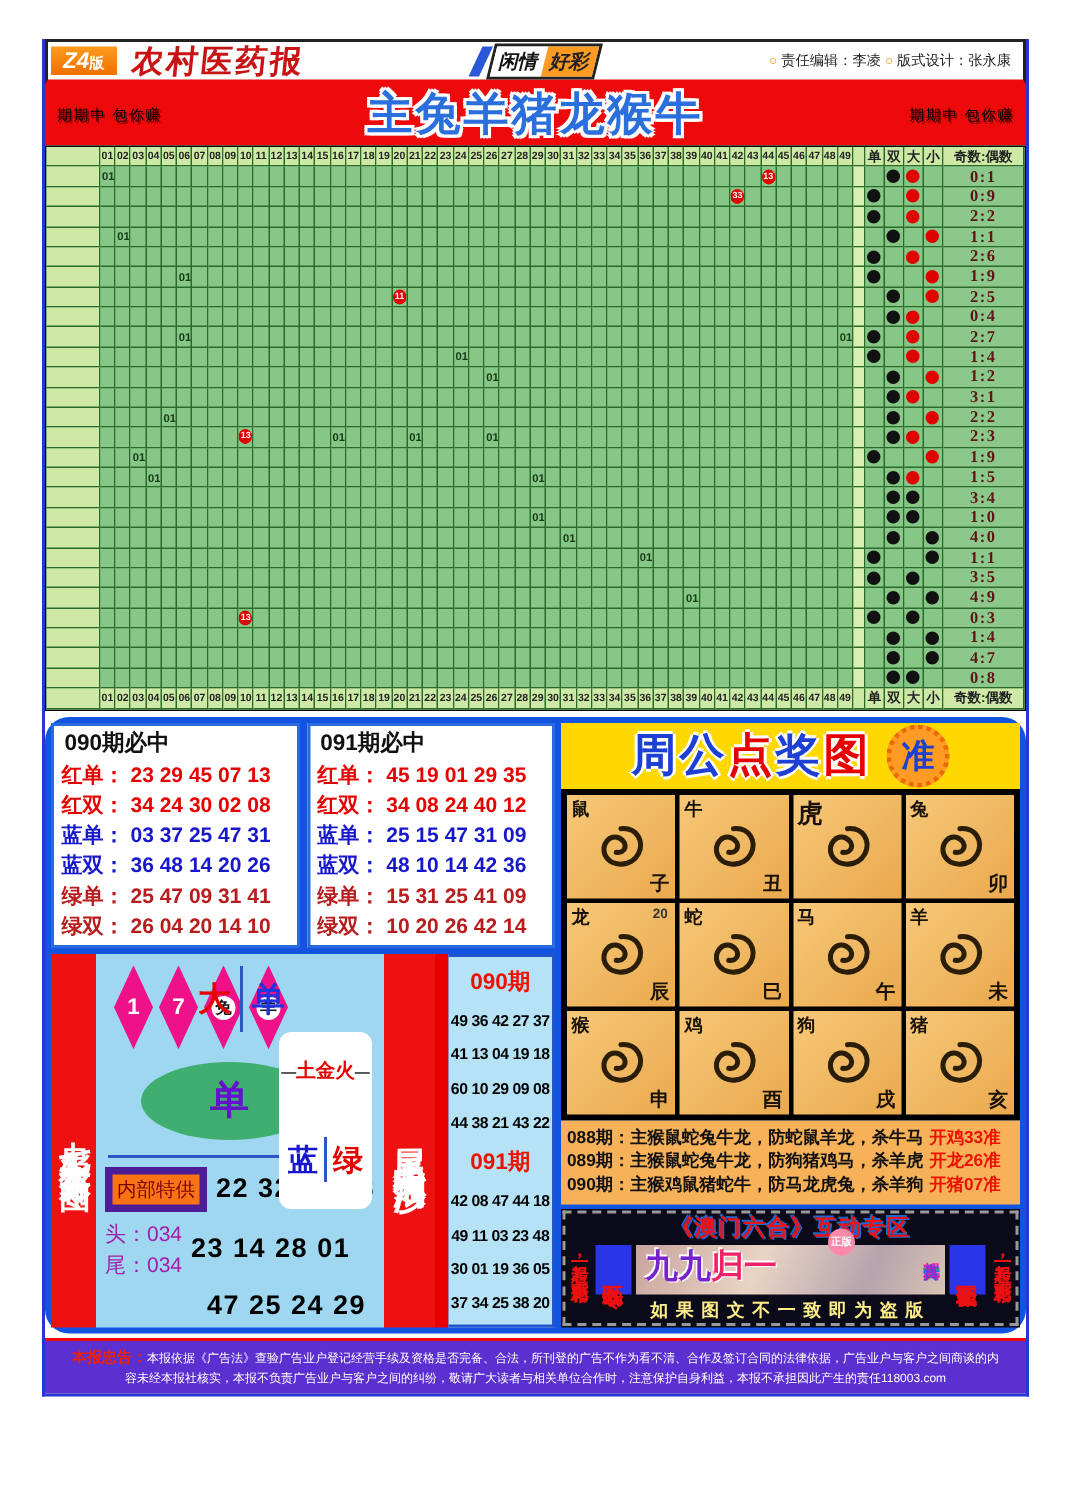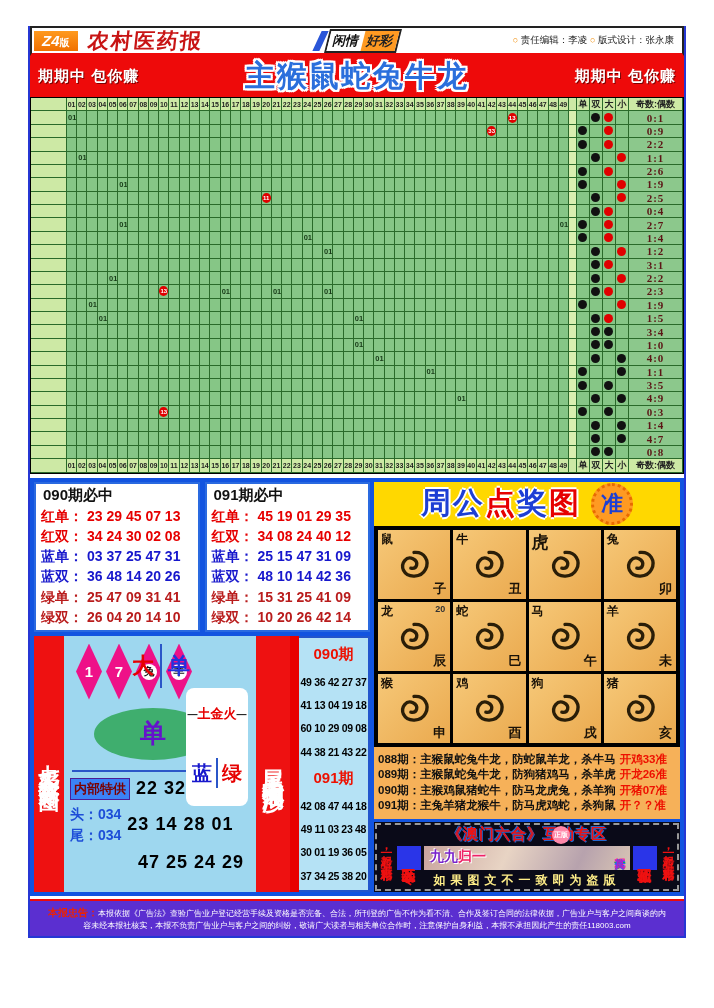--- a/index.html
+++ b/index.html
@@ -19,21 +19,21 @@
   .colbox{margin-left:auto;display:flex;align-items:center;}
   .slash{width:7px;height:20px;background:#2a56d8;transform:skewX(-25deg);margin-right:3px;}
   .colframe{border:2px solid #222;transform:skewX(-14deg);display:flex;font-weight:bold;font-size:13px;}
   .colframe .w{padding:1px 4px;background:#fff;color:#111;}
   .colframe .o{padding:1px 4px;background:#ff9a22;color:#222;}
   .credits{margin-left:auto;margin-right:8px;font-size:9.5px;color:#222;white-space:nowrap;}
   .credits .b{color:#f08a00;font-size:9px;}
 
   
   .banner{height:41px;background:#ee0a0a;display:flex;align-items:center;justify-content:space-between;padding:0 8px;}
-  .banner .side{color:#ffffff;font-weight:bold;font-size:15px;letter-spacing:1px;text-shadow:1px 1px 0 #7a0000;white-space:nowrap;}
+  .banner .side{color:#000000;font-weight:normal;font-size:10px;letter-spacing:1px;text-shadow:1px 1px 0 #7a0000;white-space:nowrap;}
   .banner .big{color:#2b6fdc;font-weight:bold;font-size:30px;letter-spacing:2px;white-space:nowrap;
       text-shadow:-2px 0 0 #fff,2px 0 0 #fff,0 -2px 0 #fff,0 2px 0 #fff,-2px -2px 0 #fff,2px 2px 0 #fff,-2px 2px 0 #fff,2px -2px 0 #fff;}
 
   
   .gridwrap{border:1px solid #000;background:#86c686;}
   .tgrid{display:grid;grid-template-columns:36px repeat(49,1fr) 8px repeat(4,13px) 54px;grid-auto-rows:13.39px;}
   .tgrid div{border-right:1px solid #2a6a2a;border-bottom:1px solid #2a6a2a;box-sizing:border-box;
              display:flex;align-items:center;justify-content:center;overflow:hidden;}
   .tc{background:#86c686;}
   .lab{background:#cde9a5;}
@@ -41,21 +41,21 @@
   .hd{background:#cde9a5;color:#222;font-size:7px;font-weight:bold;padding:0;}
   .hd.dh{font-size:9px;}
   .hd.rh{font-size:9px;letter-spacing:0;}
   .pm{color:#173a17;font-size:7.5px;font-weight:bold;justify-content:flex-start !important;padding-left:1px;}
   .rm span{background:#e00000;color:#fff;border-radius:50%;width:10px;height:10px;font-size:6px;display:flex;align-items:center;justify-content:center;font-weight:bold;}
   .dotc{background:#86c686;}
   .dot{width:9px;height:9px;border-radius:50%;}
   .ratio{background:#8cc88c;color:#5c1616;font-weight:bold;font-size:11px;font-family:"Liberation Serif",serif;letter-spacing:1px;}
 
   
-  .mid{background:#1254e0;padding:4px;display:flex;gap:4px;margin-top:4px;}
+  .mid{background:#1254e0;padding:4px;display:flex;gap:4px;margin-top:4px;border-radius:16px;}
   .leftcol{width:336px;display:flex;flex-direction:column;gap:4px;}
   .rightcol{flex:1;display:flex;flex-direction:column;}
 
   
   .boxrow{display:flex;gap:5px;height:150px;}
   .pbox{flex:1;background:#fff;border:2px solid #2a6ae0;padding:2px 5px;box-sizing:border-box;}
   .pbox .t{font-size:15px;font-weight:bold;color:#111;margin:0 0 1px 2px;}
   .prow{display:flex;font-weight:bold;font-size:14px;line-height:1.45;white-space:nowrap;}
   .prow .lb{width:46px;}
   .c-red{color:#e60000;} .c-blue{color:#1717cc;} .c-green{color:#b91c1c;}
@@ -81,21 +81,21 @@
   .zline .res{color:#ee1100;margin-left:4px;}
 
   
   .macau{background:#0a0a18;outline:2px dashed #999;outline-offset:-3px;margin-top:3px;padding:3px 4px;flex:1;display:flex;flex-direction:column;}
   .m-title{color:#e11;font-weight:bold;font-size:15px;text-align:center;letter-spacing:1px;text-shadow:1px 1px 0 #26c, -1px -1px 0 #26c;}
   .m-row{display:flex;flex:1;align-items:stretch;gap:3px;margin-top:2px;}
   .vstrip{writing-mode:vertical-rl;text-orientation:upright;display:flex;align-items:center;justify-content:center;font-weight:bold;}
   .m-out{width:16px;color:#e11;font-size:12px;}
   .m-blue{width:24px;background:#2a35e8;color:#e11;font-size:14px;}
   .m-photo{flex:1;background:linear-gradient(115deg,#c9a49e 0%,#e8d4c4 40%,#b7a2ad 75%,#d8c4b4 100%);position:relative;}
-  .jjgy{position:absolute;bottom:4px;left:6px;font-size:14px;font-weight:bold;font-family:"Liberation Serif",serif;}
+  .jjgy{position:absolute;bottom:4px;left:6px;font-size:22px;font-weight:bold;font-family:"Liberation Serif",serif;}
   .jjgy span{text-shadow:1px 1px 0 #fff,-1px -1px 0 #fff;}
   .jjgy span:nth-child(1),.jjgy span:nth-child(2){color:#7722cc;}
   .jjgy span:nth-child(3),.jjgy span:nth-child(4){color:#ee2266;}
   .lnzz{position:absolute;top:3px;right:3px;writing-mode:vertical-rl;text-orientation:upright;font-size:11px;font-weight:bold;}
   .lnzz span:nth-child(1){color:#ff2299}.lnzz span:nth-child(2){color:#22aa44}
   .lnzz span:nth-child(3){color:#2266ff}.lnzz span:nth-child(4){color:#aa22cc}
   .zb{position:absolute;bottom:26px;right:60px;width:18px;height:18px;border-radius:50%;background:#ff88aa;
       color:#fff;font-size:7px;display:flex;align-items:center;justify-content:center;font-weight:bold;}
   .m-bottom{color:#ffee88;font-size:12px;font-weight:bold;text-align:center;letter-spacing:5px;margin-top:2px;white-space:nowrap;}
 
@@ -124,23 +124,23 @@
   .elems:before,.elems:after{content:"—";color:#222;font-size:10px;}
   .bg-pair{display:flex;align-items:center;font-weight:bold;font-size:20px;}
   .bg-pair .b{color:#1717cc;padding-right:4px;}
   .bg-pair .s{width:2px;height:30px;background:#2a56c8;}
   .bg-pair .g{color:#e60000;padding-left:4px;}
   .oval{width:118px;height:52px;background:#3fae6e;border-radius:50%;display:flex;align-items:center;justify-content:center;
         margin:8px 0 0 26px;}
   .oval span{color:#6611cc;font-size:26px;font-weight:bold;}
   .sline{height:2px;background:#2a56c8;margin:10px 4px 6px 4px;}
   .srow{display:flex;align-items:center;gap:6px;margin:4px 0 0 2px;}
-  .chip2{background:#3b82f6;color:#7a0000;font-weight:bold;font-size:13px;padding:1px 3px;border:1px solid #4c1d95;}
+  .chip2{background:#f97316;color:#7a0000;font-weight:normal;font-size:13px;padding:1px 3px;border:5px solid #4c1d95;}
   .bignum{color:#000;font-weight:bold;font-size:18px;letter-spacing:1px;white-space:nowrap;}
-  .ht{color:#1d4ed8;font-weight:bold;font-size:14px;line-height:1.5;}
+  .ht{color:#a21caf;font-weight:normal;font-size:14px;line-height:1.5;}
   .srow3{margin-left:70px;margin-top:6px;}
 
   
   .numcol{width:80px;display:flex;}
   .numbar{width:9px;background:#e80000;}
   .numbody{flex:1;background:#b5e2f5;border:2px solid #2255cc;border-left:none;padding:2px 1px;box-sizing:border-box;
            display:flex;flex-direction:column;justify-content:space-around;}
   .numbody .pt{color:#ee1100;font-weight:bold;font-size:15px;text-align:center;}
   .numbody .nr{color:#000;font-weight:bold;font-size:10.5px;text-align:center;letter-spacing:-0.3px;white-space:nowrap;}
 
@@ -168,21 +168,21 @@
       <span class="credits">
         <span class="b">○</span>
         <span>责任编辑：李凌</span>
         <span class="b">○</span>
         <span>版式设计：张永康</span>
       </span>
     </div>
 
     <div class="banner">
       <span class="side">期期中 包你赚</span>
-      <span class="big">主猴鼠蛇兔牛龙</span>
+      <span class="big">主兔羊猪龙猴牛</span>
       <span class="side">期期中 包你赚</span>
     </div>
 
     <div class="gridwrap">
       <div class="tgrid">
           <div class="hd"></div>
           <div class="hd">01</div>
           <div class="hd">02</div>
           <div class="hd">03</div>
           <div class="hd">04</div>
@@ -2090,24 +2090,20 @@
               <span class="res">开鸡33准</span>
             </div>
             <div class="zline">
               <span>089期：主猴鼠蛇兔牛龙，防狗猪鸡马，杀羊虎</span>
               <span class="res">开龙26准</span>
             </div>
             <div class="zline">
               <span>090期：主猴鸡鼠猪蛇牛，防马龙虎兔，杀羊狗</span>
               <span class="res">开猪07准</span>
             </div>
-            <div class="zline">
-              <span>091期：主兔羊猪龙猴牛，防马虎鸡蛇，杀狗鼠</span>
-              <span class="res">开？？准</span>
-            </div>
           </div>
 
         <div class="macau">
           <div class="m-title">《澳门六合》互动专区</div>
           <div class="m-row">
             <div class="vstrip m-out">一起看，更精彩！</div>
             <div class="vstrip m-blue">互动专区</div>
             <div class="m-photo">
               <span class="jjgy"><span>九</span><span>九</span><span>归</span><span>一</span></span>
               <span class="lnzz"><span>靓</span><span>女</span><span>传</span><span>真</span></span>

